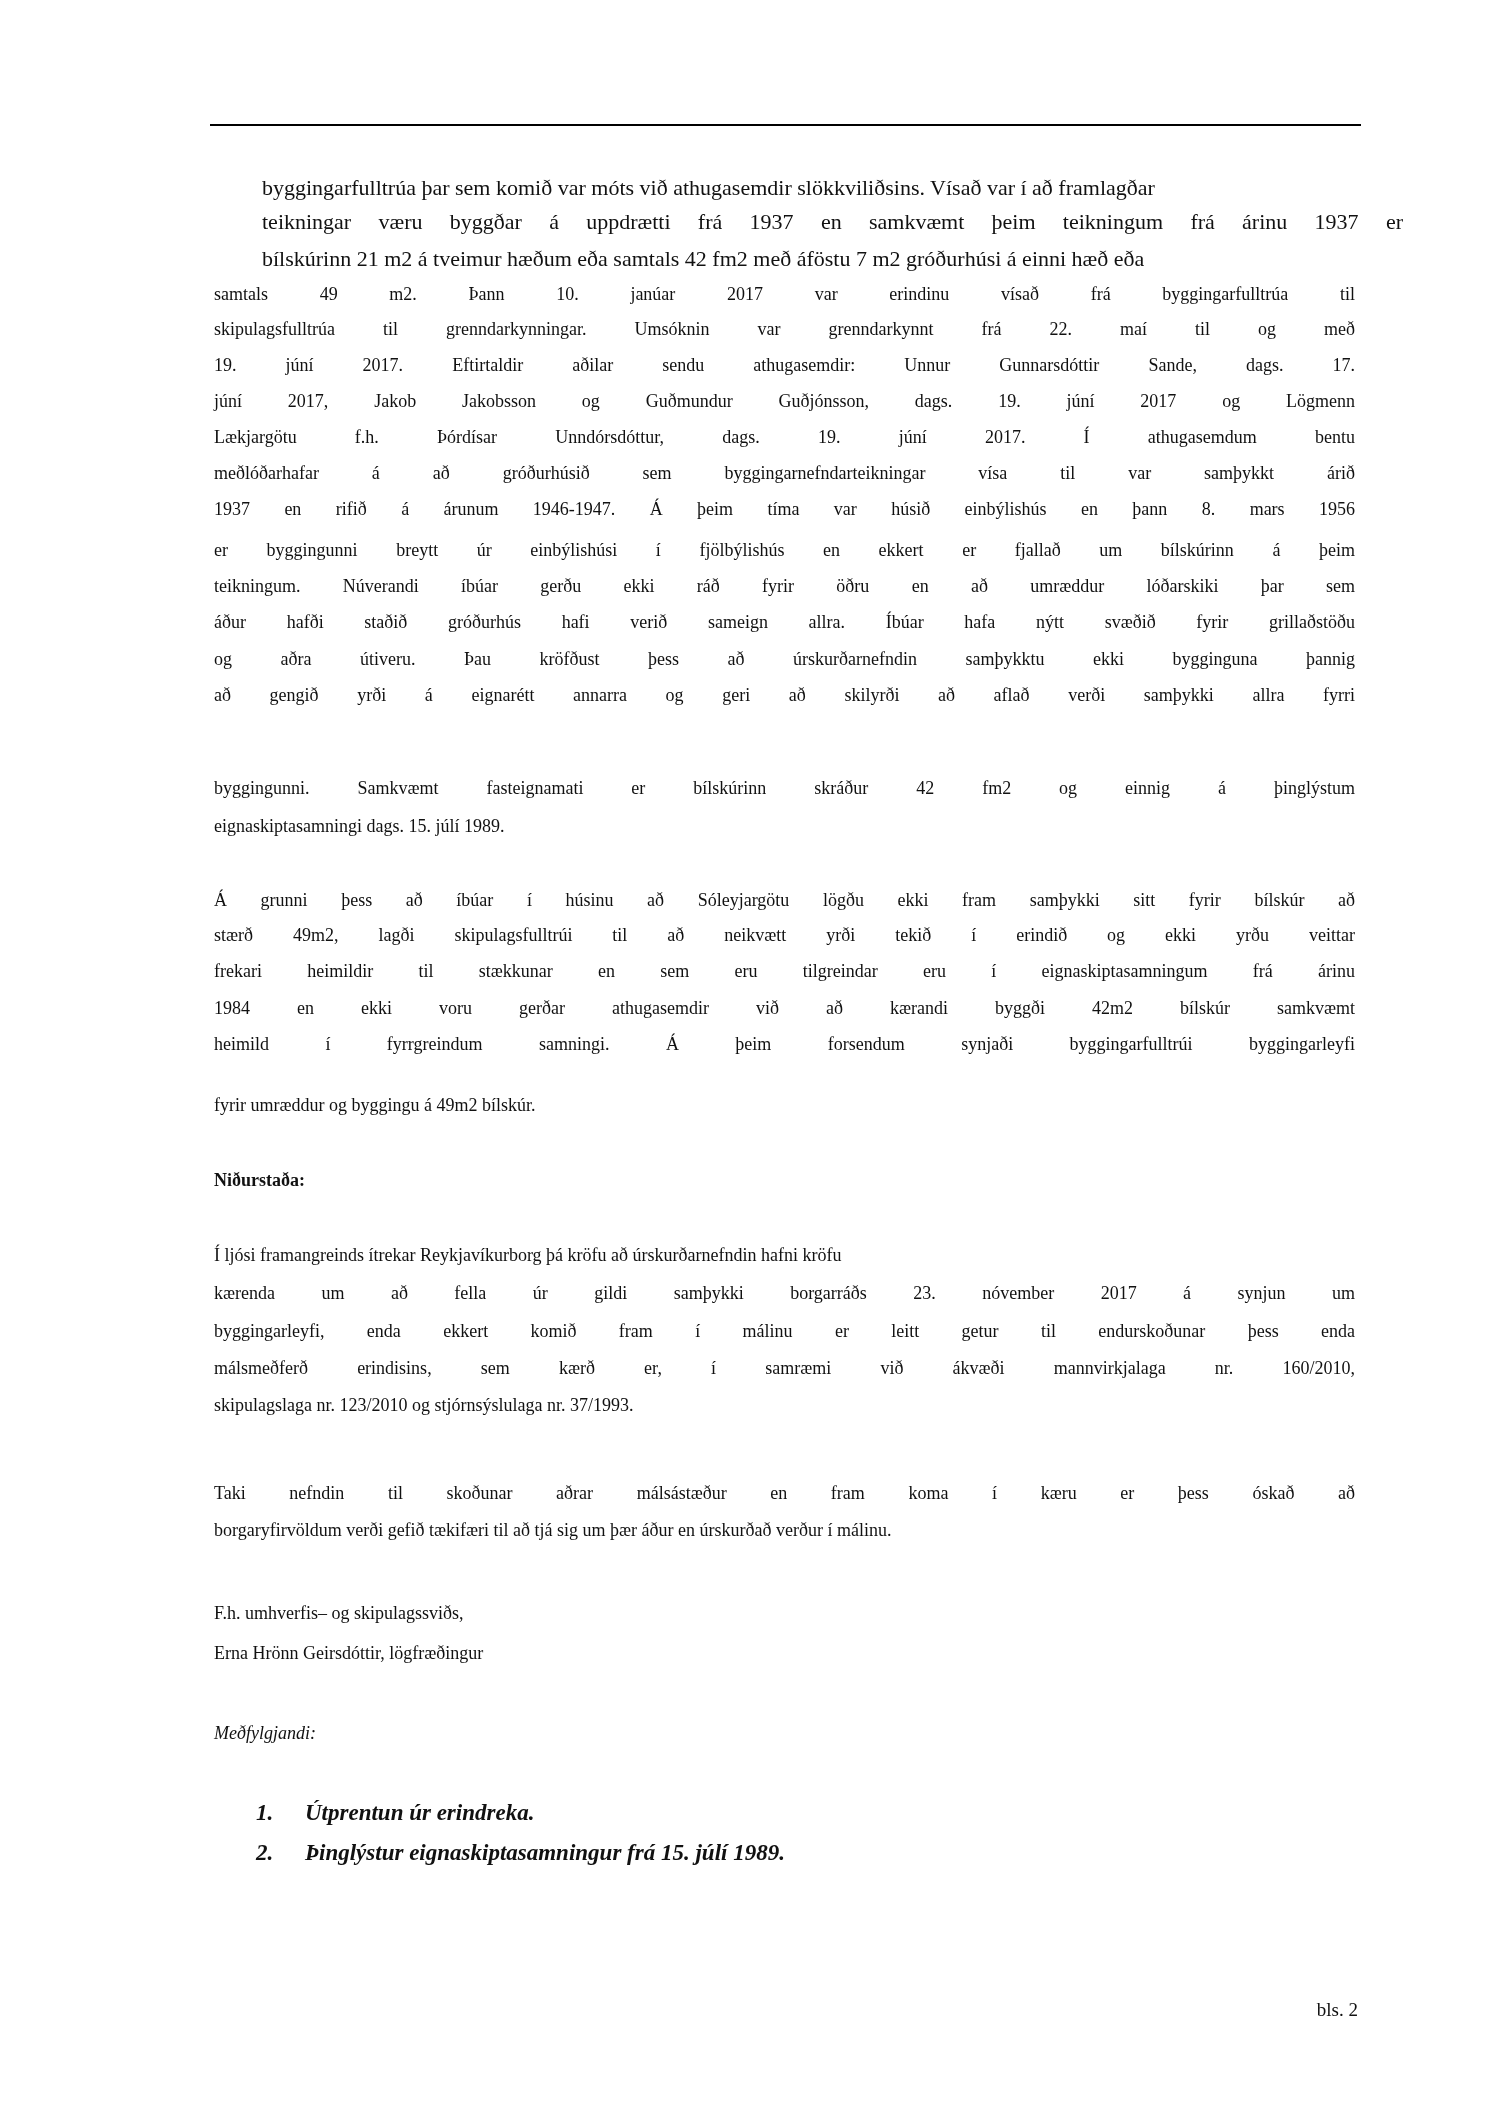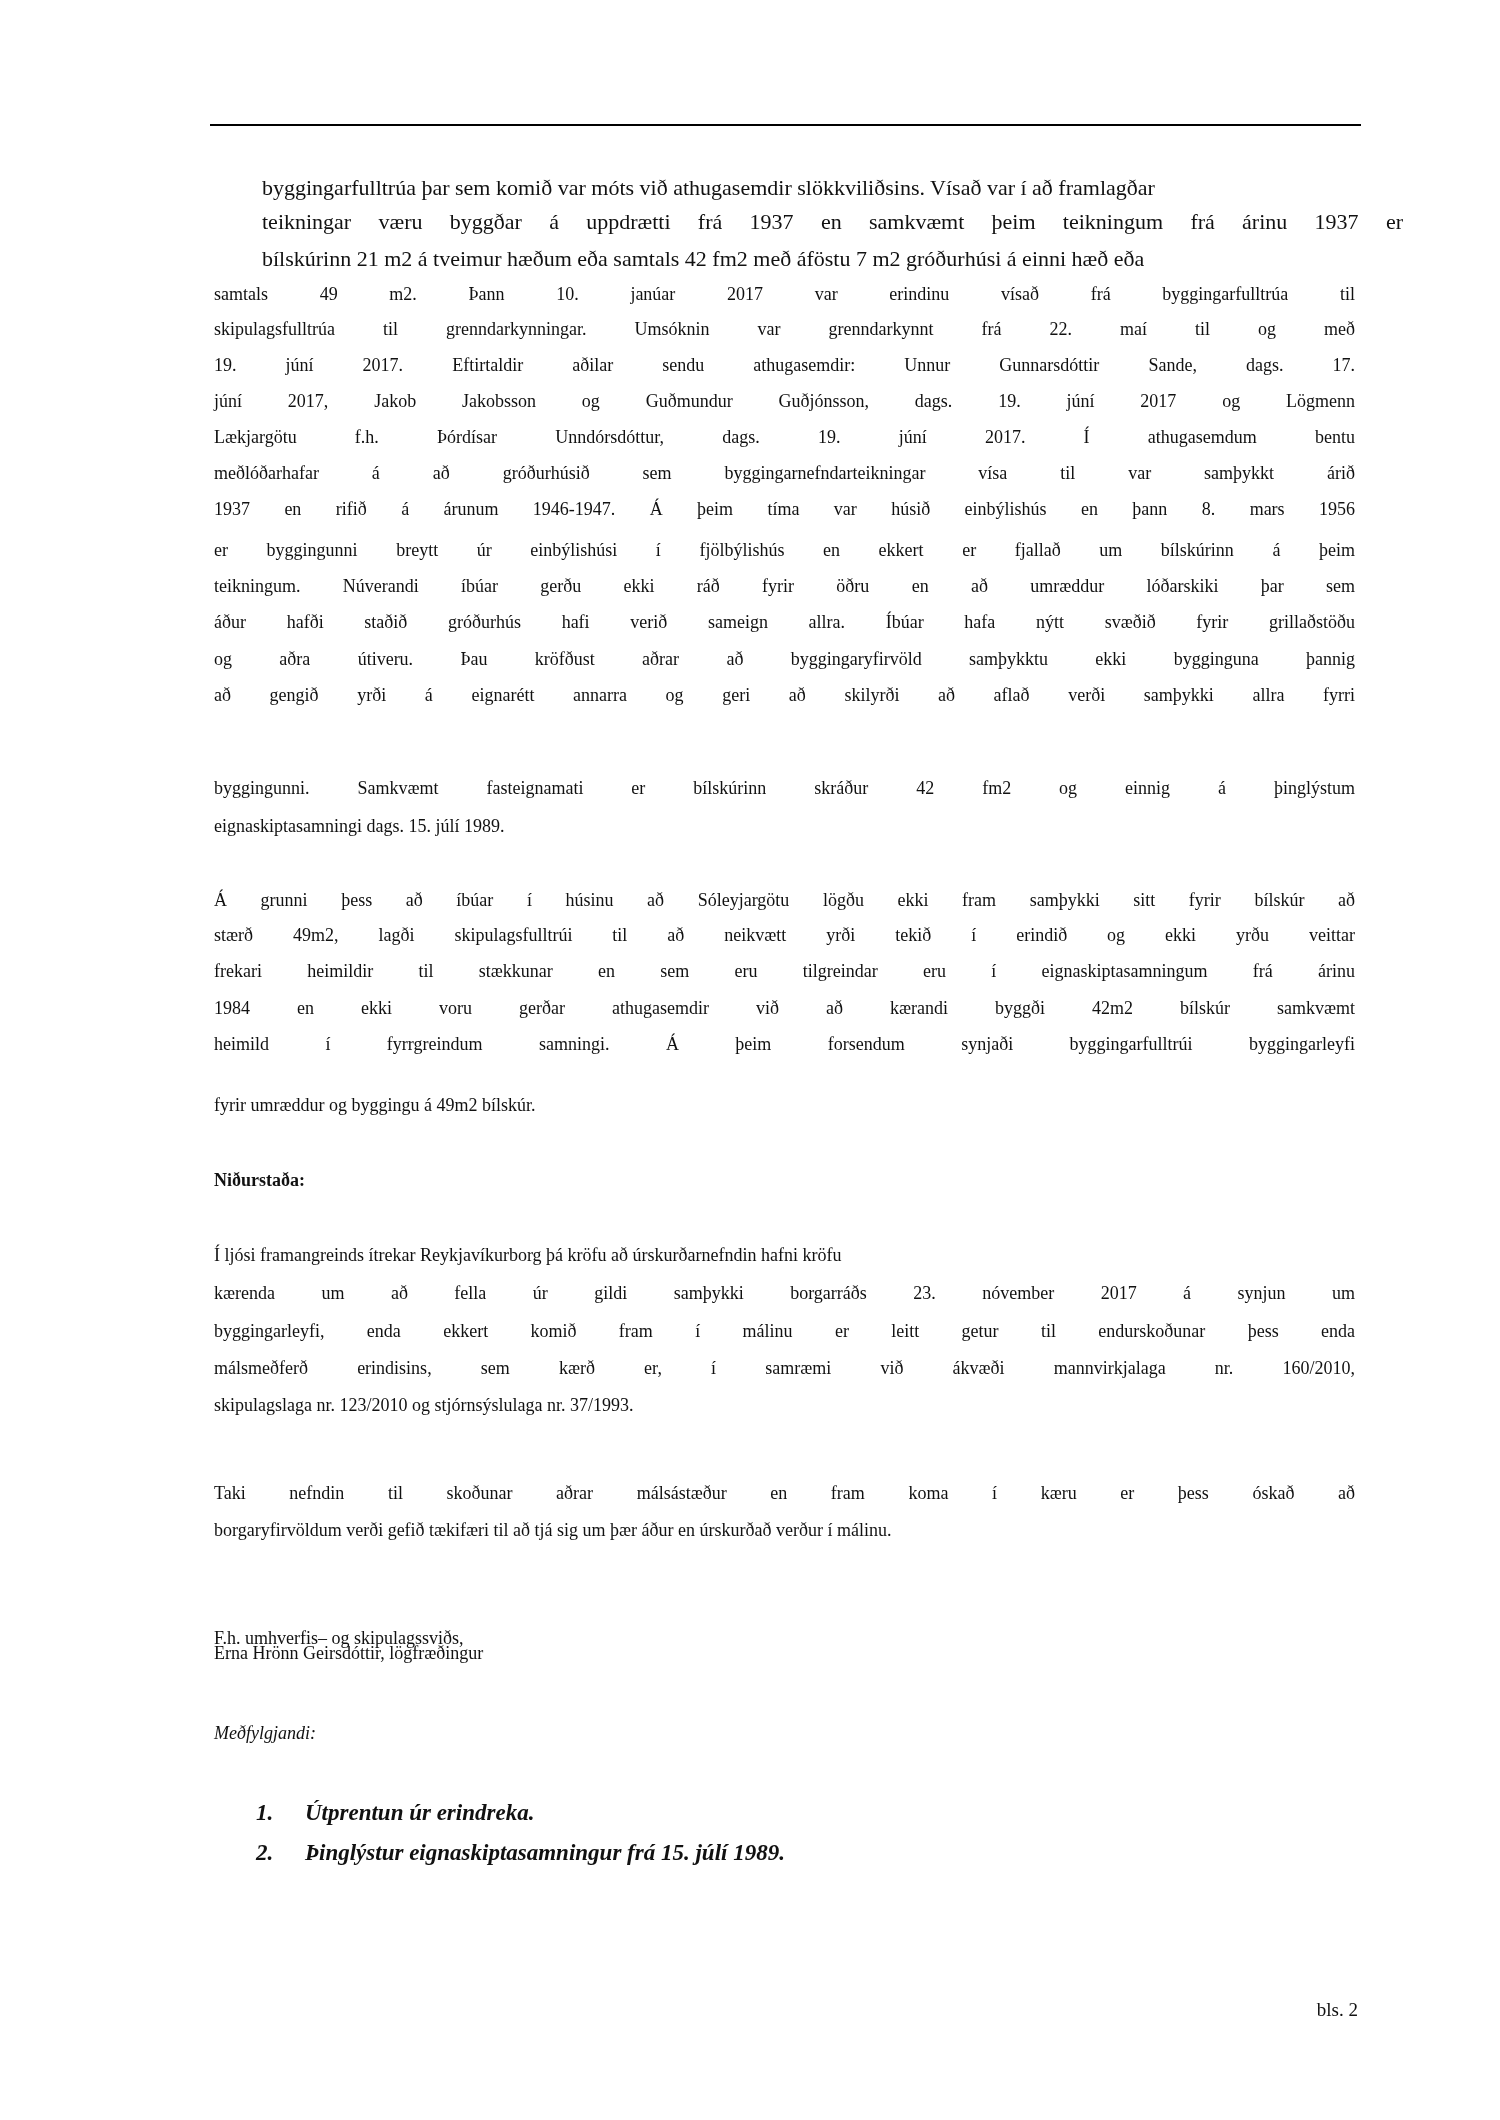--- a/index.html
+++ b/index.html
@@ -30,21 +30,21 @@
     <div class="line j" style="top:280px;">samtals 49 m2. Þann 10. janúar 2017 var erindinu vísað frá byggingarfulltrúa til</div>
     <div class="line j" style="top:315px;">skipulagsfulltrúa til grenndarkynningar. Umsóknin var grenndarkynnt frá 22. maí til og með</div>
     <div class="line j" style="top:351px;">19. júní 2017. Eftirtaldir aðilar sendu athugasemdir: Unnur Gunnarsdóttir Sande, dags. 17.</div>
     <div class="line j" style="top:387px;">júní 2017, Jakob Jakobsson og Guðmundur Guðjónsson, dags. 19. júní 2017 og Lögmenn</div>
     <div class="line j" style="top:423px;">Lækjargötu f.h. Þórdísar Unndórsdóttur, dags. 19. júní 2017. Í athugasemdum bentu</div>
     <div class="line j" style="top:459px;">meðlóðarhafar á að gróðurhúsið sem byggingarnefndarteikningar vísa til var samþykkt árið</div>
     <div class="line j" style="top:495px;">1937 en rifið á árunum 1946-1947. Á þeim tíma var húsið einbýlishús en þann 8. mars 1956</div>
     <div class="line j" style="top:536px;">er byggingunni breytt úr einbýlishúsi í fjölbýlishús en ekkert er fjallað um bílskúrinn á þeim</div>
     <div class="line j" style="top:572px;">teikningum. Núverandi íbúar gerðu ekki ráð fyrir öðru en að umræddur lóðarskiki þar sem</div>
     <div class="line j" style="top:608px;">áður hafði staðið gróðurhús hafi verið sameign allra. Íbúar hafa nýtt svæðið fyrir grillaðstöðu</div>
-    <div class="line j" style="top:645px;">og aðra útiveru. Þau kröfðust aðrar að byggingaryfirvöld samþykktu ekki bygginguna þannig</div>
+    <div class="line j" style="top:645px;">og aðra útiveru. Þau kröfðust þess að úrskurðarnefndin samþykktu ekki bygginguna þannig</div>
     <div class="line j" style="top:681px;">að gengið yrði á eignarétt annarra og geri að skilyrði að aflað verði samþykki allra fyrri</div>
     <div class="line j" style="top:774px;">byggingunni. Samkvæmt fasteignamati er bílskúrinn skráður 42 fm2 og einnig á þinglýstum</div>
     <div class="line" style="top:812px;">eignaskiptasamningi dags. 15. júlí 1989.</div>
   </div>
 
   <div>
     <div class="line j" style="top:886px;">Á grunni þess að íbúar í húsinu að Sóleyjargötu lögðu ekki fram samþykki sitt fyrir bílskúr að</div>
     <div class="line j" style="top:921px;">stærð 49m2, lagði skipulagsfulltrúi til að neikvætt yrði tekið í erindið og ekki yrðu veittar</div>
     <div class="line j" style="top:957px;">frekari heimildir  til stækkunar en sem eru tilgreindar eru í eignaskiptasamningum frá árinu</div>
     <div class="line j" style="top:994px;">1984 en ekki voru gerðar athugasemdir við að kærandi byggði 42m2 bílskúr samkvæmt</div>
@@ -61,21 +61,21 @@
     <div class="line j" style="top:1354px;">málsmeðferð erindisins, sem kærð er, í samræmi við ákvæði mannvirkjalaga nr. 160/2010,</div>
     <div class="line" style="top:1391px;">skipulagslaga nr. 123/2010 og stjórnsýslulaga nr. 37/1993.</div>
   </div>
 
   <div>
     <div class="line j" style="top:1479px;">Taki nefndin til skoðunar aðrar málsástæður en fram koma í kæru er þess óskað að</div>
     <div class="line" style="top:1516px;">borgaryfirvöldum verði gefið tækifæri til að tjá sig um þær áður en úrskurðað verður í málinu.</div>
   </div>
 
   <div>
-    <div class="line" style="top:1599px;margin-top:25px;">F.h. umhverfis– og skipulagssviðs,</div>
+    <div class="line" style="top:1599px;">F.h. umhverfis– og skipulagssviðs,</div>
     <div class="line" style="top:1639px;">Erna Hrönn Geirsdóttir, lögfræðingur</div>
   </div>
 
   <div>
     <div class="line bi" style="top:1719px;">Meðfylgjandi:</div>
 
     <div>
       <span class="num" style="top:1799px;">1.</span>
       <span class="itemtext" style="top:1799px;">Útprentun úr erindreka.</span>
     </div>

